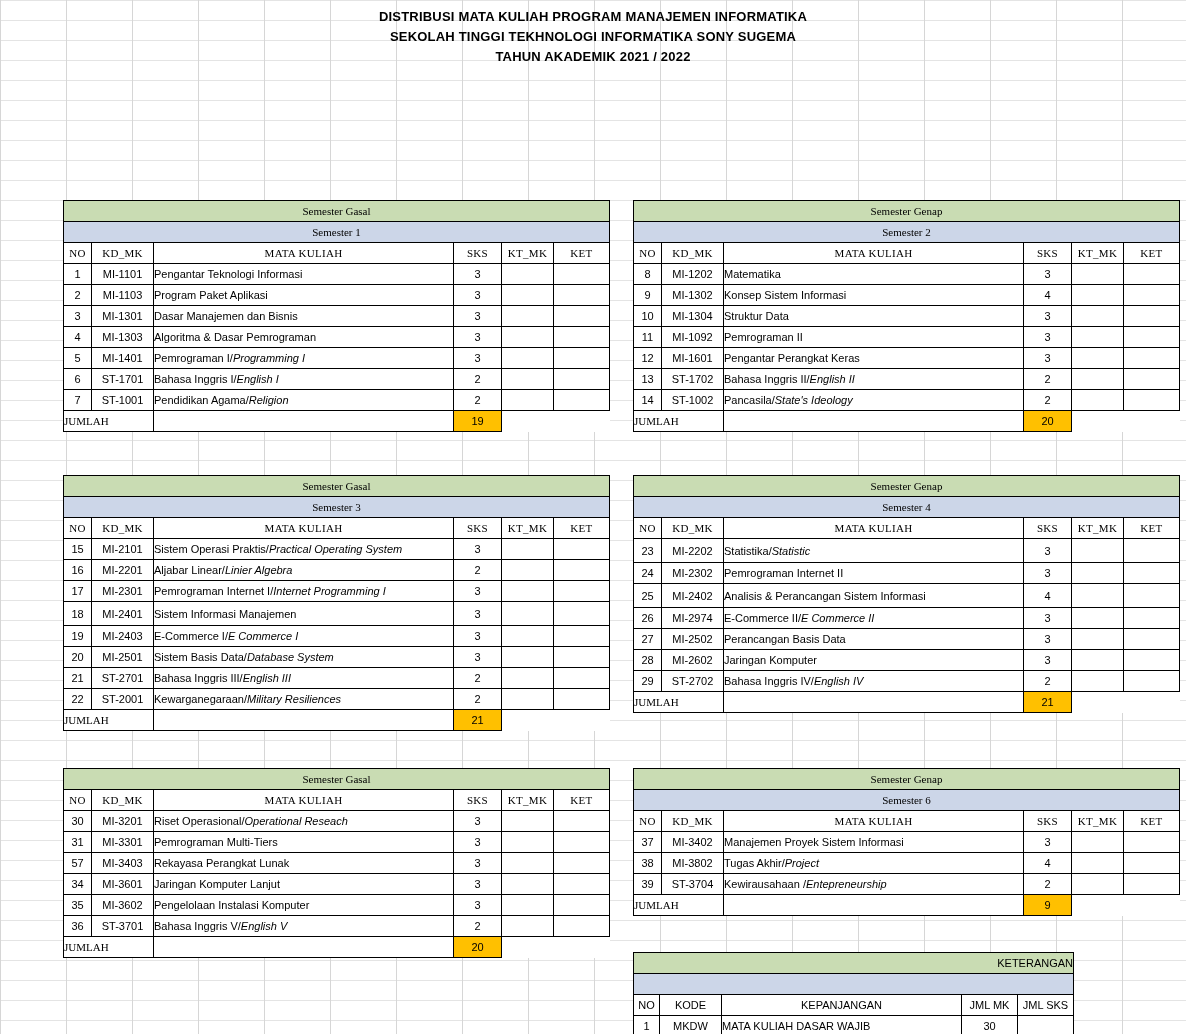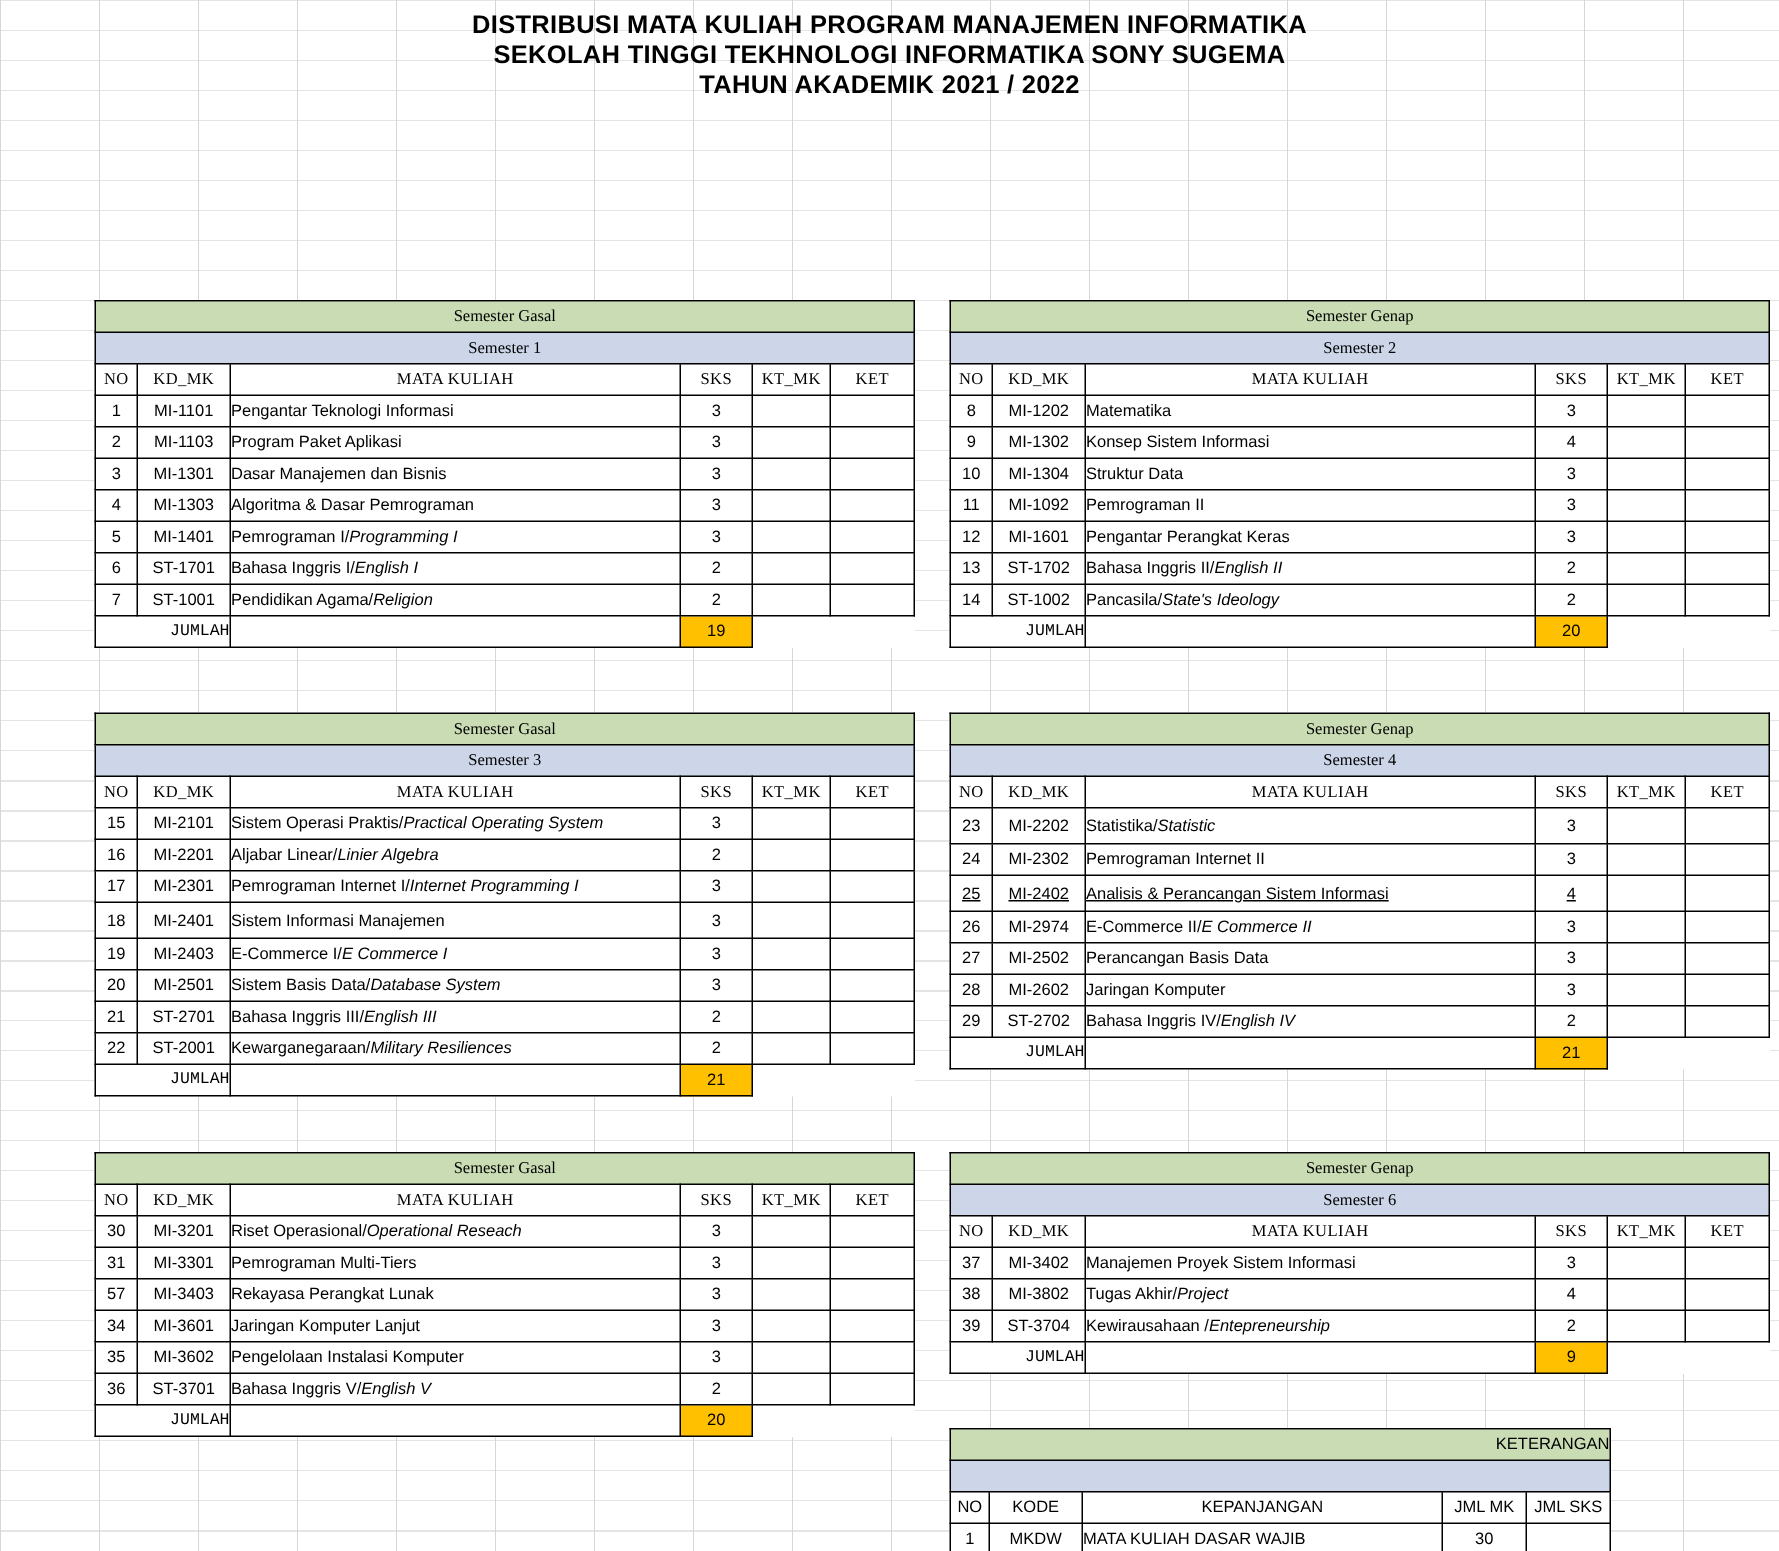--- a/index.html
+++ b/index.html
@@ -32,21 +32,21 @@
   }
 
   .title-block {
     width: 1186px;
     text-align: center;
     padding-top: 7px;
   }
   .title-line {
     font-family: "Liberation Sans", sans-serif;
     font-weight: bold;
-    font-size: 17px;
+    font-size: 13px;
     letter-spacing: 0.2px;
     line-height: 20px;
     white-space: nowrap;
   }
 
   .page {
     position: relative;
     margin-top: 22px;
   }
 
@@ -91,23 +91,23 @@
     font-size: 10.5px;
     text-align: center;
     height: 32px;
     letter-spacing: 0.3px;
   }
   td.c { text-align: center; }
   td.l { padding-left: 4px; text-align: left; }
   td.no { text-align: center; }
   .row td { height: 20px; }
   .jumlah-label {
-    font-family: Liberation Mono, monospace;
+    font-family: Liberation Serif, serif;
     font-size: 12px;
-    text-align: right;
+    text-align: left;
   }
   .sum {
     background: #ffc000 !important;
     text-align: center;
     font-size: 11px;
   }
   .italic { font-style: italic; }
 
   
   .w-no    { width: 28px; }
@@ -476,21 +476,21 @@
           <td></td>
         </tr>
         <tr class="row">
           <td class="no">24</td>
           <td class="c">MI-2302</td>
           <td class="l"><span>Pemrograman Internet II</span><span class="italic"></span></td>
           <td class="c">3</td>
           <td></td>
           <td></td>
         </tr>
-        <tr class="row" style="height:24px;text-decoration:underline;">
+        <tr class="row" style="height:24px;">
           <td class="no">25</td>
           <td class="c">MI-2402</td>
           <td class="l"><span>Analisis &amp; Perancangan Sistem Informasi</span><span class="italic"></span></td>
           <td class="c">4</td>
           <td></td>
           <td></td>
         </tr>
         <tr class="row">
           <td class="no">26</td>
           <td class="c">MI-2974</td>

